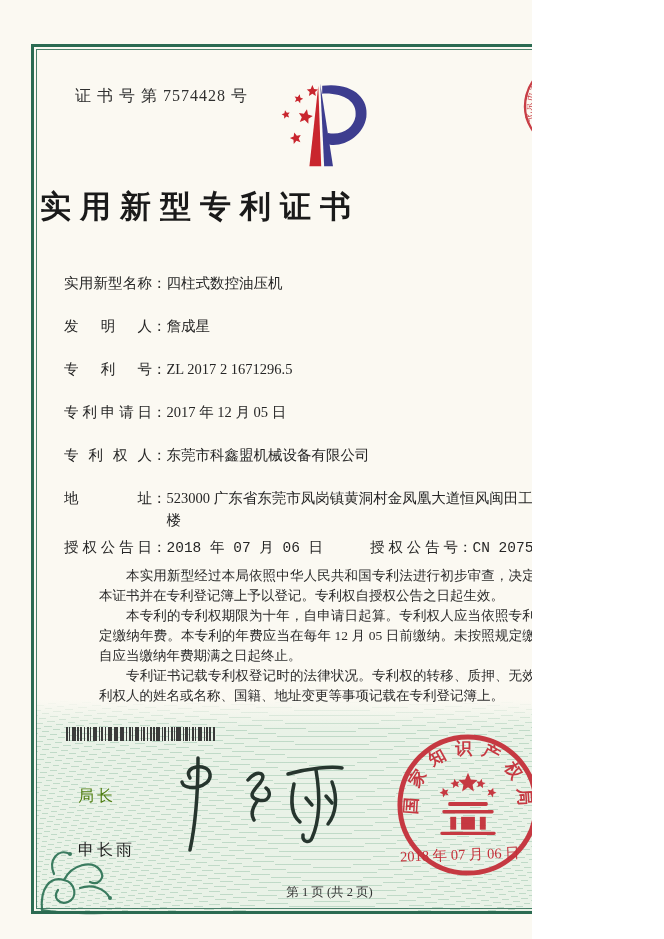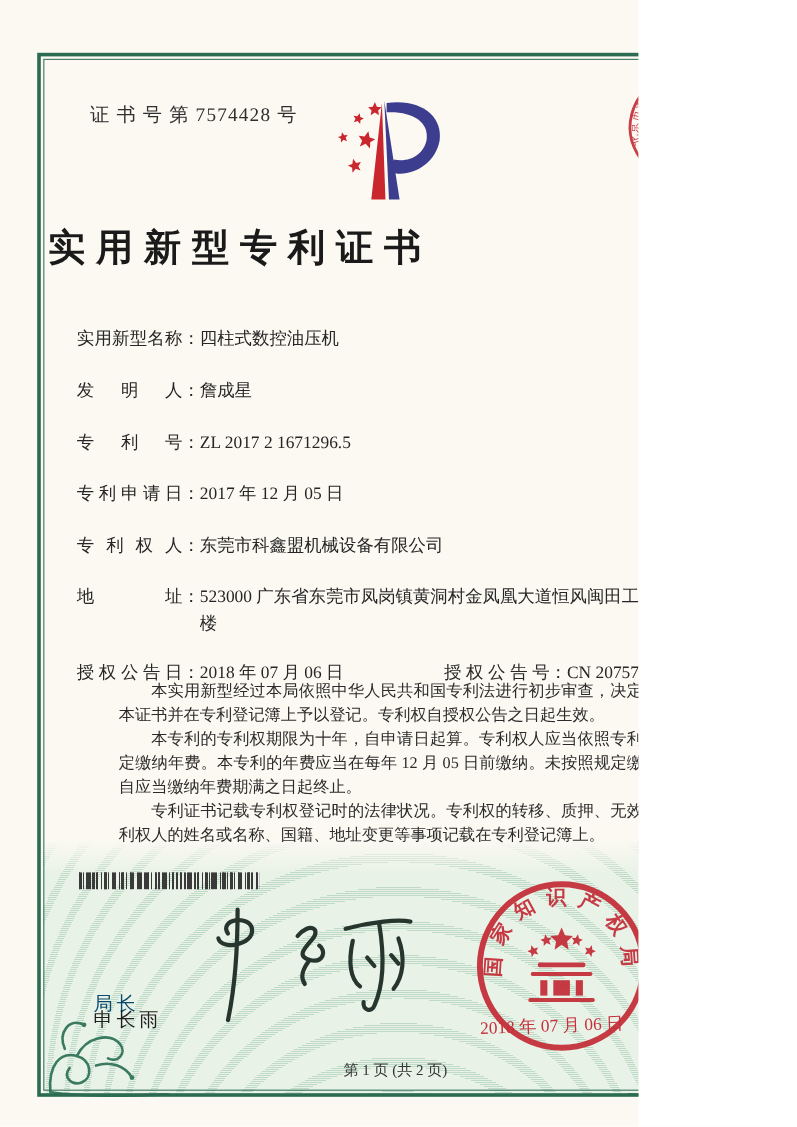--- a/index.html
+++ b/index.html
@@ -33,38 +33,38 @@
                transform:rotate(-30deg); opacity:.93; z-index:4; }
 
   .title { position:absolute; left:31px; top:186px; width:597px; text-align:left;
            font-size:31px; font-weight:600; letter-spacing:9px; padding-left:9px;
            color:#1a1a1a; z-index:2; }
 
   .fields { position:absolute; left:64px; top:272px; width:545px; font-size:14.5px;
             color:#262626; z-index:2; }
   .row { display:flex; line-height:22px; margin-bottom:21px; }
   .row.tight { margin-bottom:0; }
-  .row.last { margin-top:19px; margin-bottom:0; position:relative; }
+  .row.last { margin-top:6px; margin-bottom:0; position:relative;font-family:Liberation Mono, monospace; }
   .lbl { display:inline-block; width:88px; text-align-last:justify; text-align:justify; flex:none; }
   .colon { flex:none; }
   .val { flex:1; }
   .gazette { position:absolute; left:306px; top:0; display:flex; }
 
   .paras { position:absolute; left:64px; top:566px; width:546px; font-size:13.5px;
            line-height:20px; color:#2b2b2b; text-align:justify; z-index:2;margin-left:35px; }
   .paras p { text-indent:2em; }
 
   .barcode { position:absolute; left:66px; top:727px; width:150px; height:14px; z-index:2;
     background-image:
       repeating-linear-gradient(90deg,#3a3a3a 0 1px,transparent 1px 3px),
       repeating-linear-gradient(90deg,#3a3a3a 0 2px,transparent 2px 7px),
       repeating-linear-gradient(90deg,#3a3a3a 0 1px,transparent 1px 11px); }
 
   .sig-title { position:absolute; left:78px; top:786px; font-family:"Liberation Sans",sans-serif;
-               font-size:16px; letter-spacing:3px; color:#0c4a6e; z-index:2;margin-top:41px; }
+               font-size:16px; letter-spacing:3px; color:#4d7c0f; z-index:2; }
   .sig-name  { position:absolute; left:78px; top:840px; font-family:"Liberation Sans",sans-serif;
                font-size:16px; letter-spacing:3px; color:#1f1f1f; z-index:2; }
   .signature { position:absolute; left:160px; top:750px; width:185px; height:105px; z-index:2; }
 
   .office-stamp { position:absolute; left:394px; top:731px; width:148px; height:148px;
                   opacity:.95; z-index:2; }
   .stamp-date { position:absolute; left:400px; top:845px; width:150px; font-size:14.5px;
                 color:#c5303a; transform:rotate(-2deg); z-index:3; }
 
   .footer { position:absolute; left:31px; top:884px; width:597px; text-align:center;

